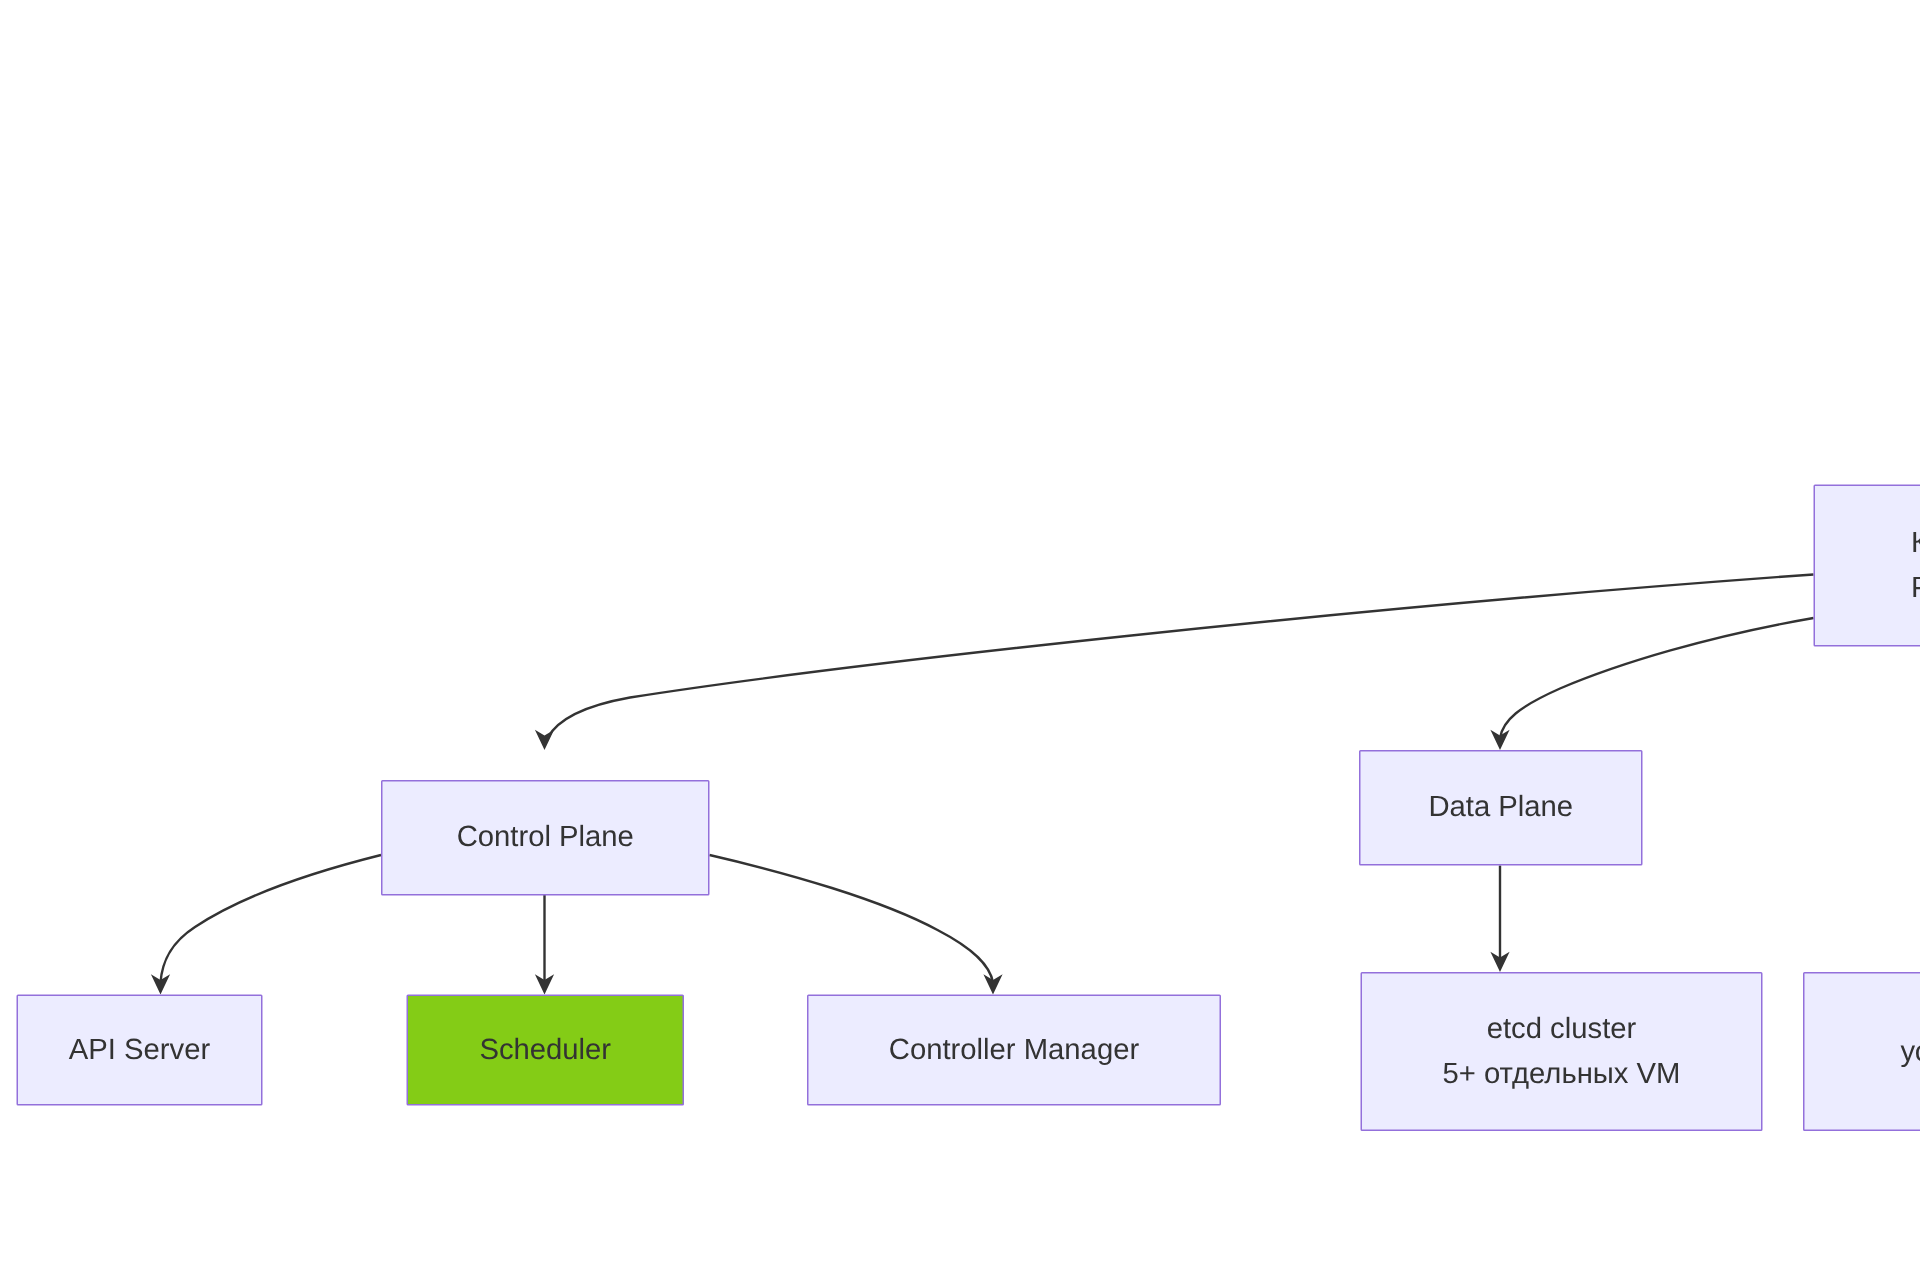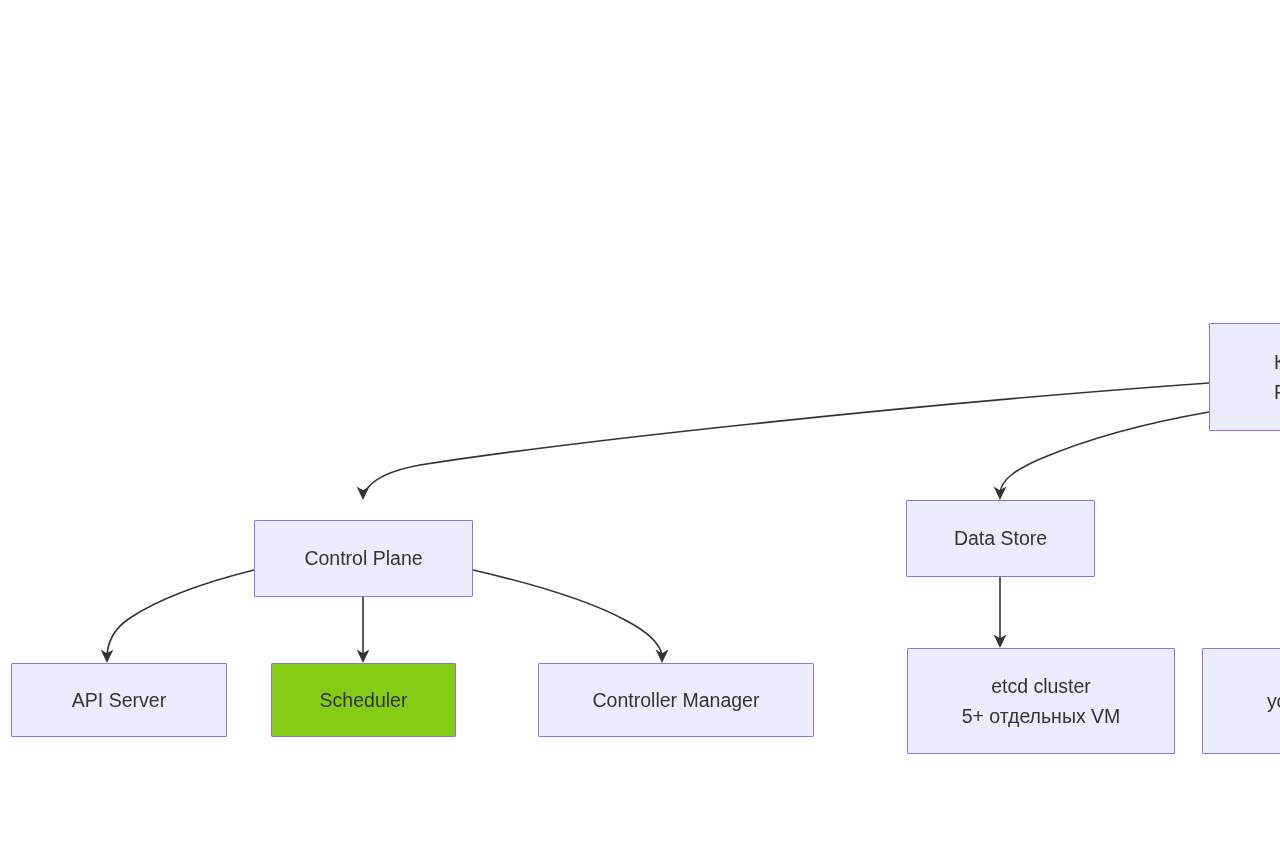--- a/index.html
+++ b/index.html
@@ -106,23 +106,23 @@
 
   <div id="node-layer">
       <div class="node clipped-right" style="left: 1209px; top: 323px; width: 140px; height: 108px; background: rgb(236, 236, 255); border-color: rgb(147, 112, 219); color: rgb(51, 51, 51);">
         <span class="line">К</span>
         <span class="line">Раз</span>
       </div>
       <div class="node" style="left: 254px; top: 520px; width: 219px; height: 77px; background: rgb(236, 236, 255); border-color: rgb(147, 112, 219); color: rgb(51, 51, 51);">
         <span class="line">Control Plane</span>
       </div>
       <div class="node" style="left: 906px; top: 500px; width: 189px; height: 77px; background: rgb(236, 236, 255); border-color: rgb(147, 112, 219); color: rgb(51, 51, 51);">
-        <span class="line">Data Store</span>
+        <span class="line">Data Plane</span>
       </div>
-      <div class="node" style="left: 11px; top: 663px; width: 216px; height: 74px; background: rgb(236, 236, 255); border-color: rgb(147, 112, 219); color: rgb(51, 51, 51);">
+      <div class="node" style="left: 11px; top: 663px; width: 164px; height: 74px; background: rgb(236, 236, 255); border-color: rgb(147, 112, 219); color: rgb(51, 51, 51);">
         <span class="line">API Server</span>
       </div>
       <div class="node" style="left: 271px; top: 663px; width: 185px; height: 74px; background: #84cc16; border-color: rgb(147, 112, 219); color: rgb(51, 51, 51);">
         <span class="line">Scheduler</span>
       </div>
       <div class="node" style="left: 538px; top: 663px; width: 276px; height: 74px; background: rgb(236, 236, 255); border-color: rgb(147, 112, 219); color: rgb(51, 51, 51);">
         <span class="line">Controller Manager</span>
       </div>
       <div class="node" style="left: 907px; top: 648px; width: 268px; height: 106px; background: rgb(236, 236, 255); border-color: rgb(147, 112, 219); color: rgb(51, 51, 51);">
         <span class="line">etcd cluster</span>

